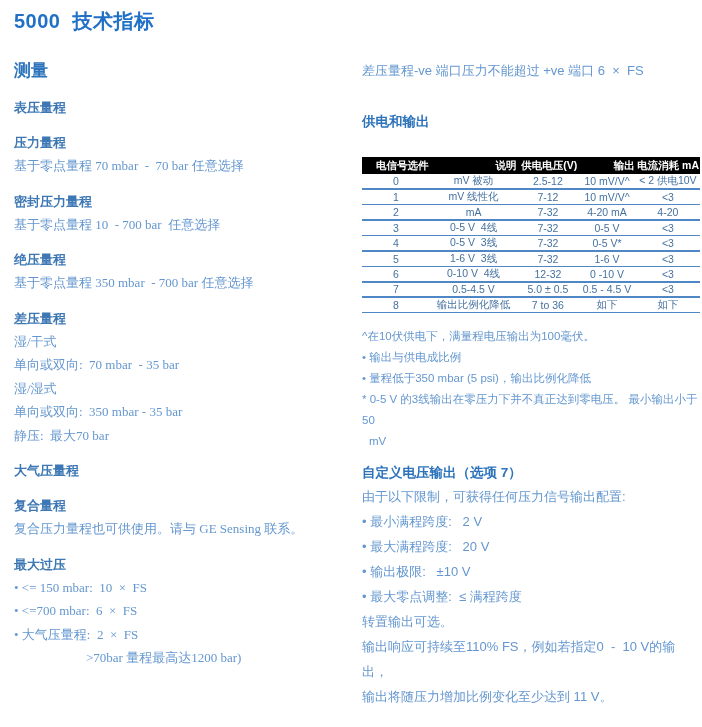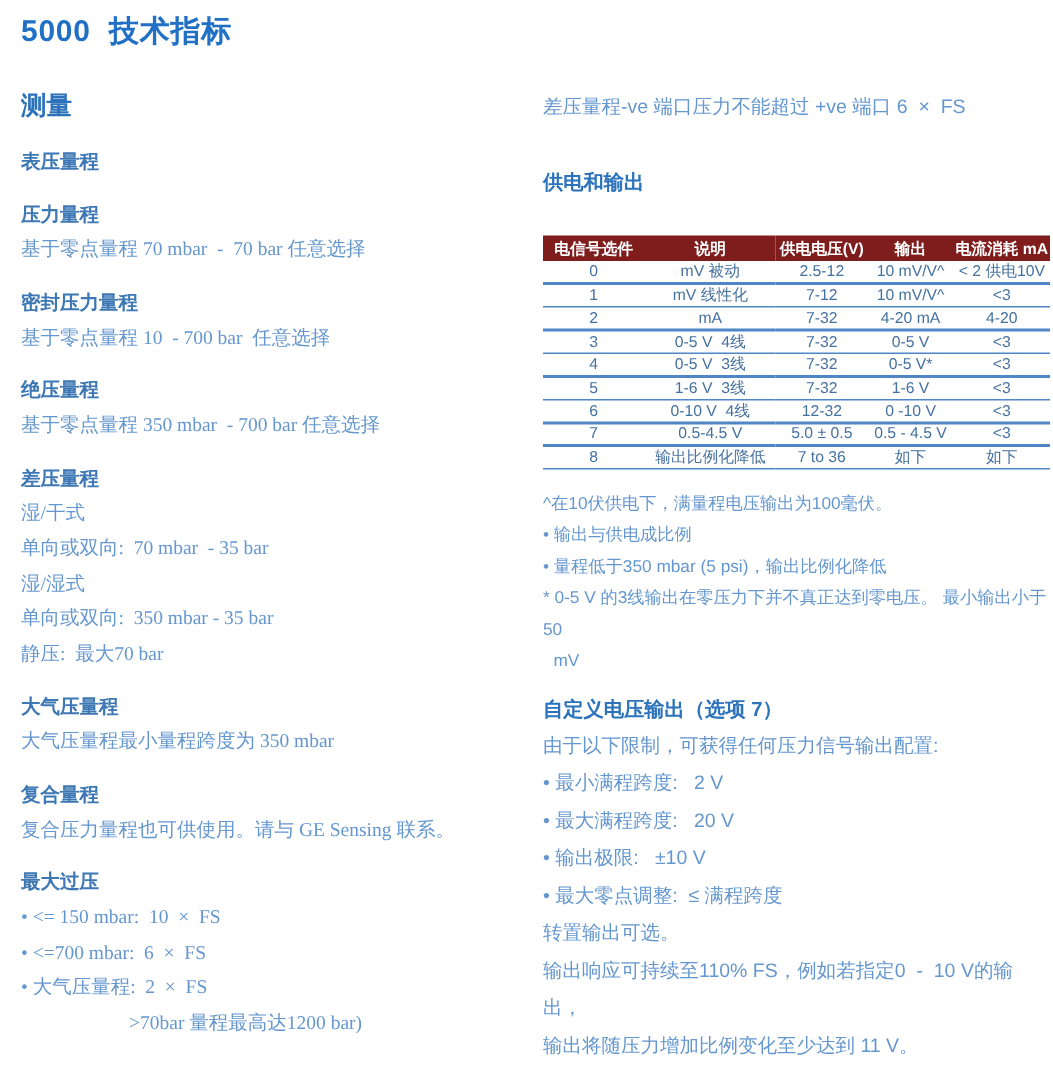--- a/index.html
+++ b/index.html
@@ -45,23 +45,23 @@
     margin-top: 27px;
     font-size: 13.5px; font-weight: bold; color: #2c73bc;
     line-height: 24px; white-space: pre-wrap;
   }
 
   table.spec {
     border-collapse: collapse; width: 338px;
     margin-top: 23px; table-layout: fixed;
   }
   table.spec thead th {
-    background: #7f1d1d; color: #ffffff;
+    background: #000000; color: #ffffff;
     font-size: 10.5px; font-weight: bold;
-    height: 17px; padding: 0 1px; text-align: center;
+    height: 17px; padding: 0 1px; text-align: right;
     white-space: pre-wrap;
   }
   table.spec td {
     font-size: 10.5px; color: #45719f;
     height: 15px; padding: 0 1px; text-align: center;
     white-space: pre-wrap;
   }
   table.spec tbody tr { border-bottom: 1px solid #4e86c6; }
   table.spec tbody tr.thick { border-bottom-width: 2px; }
   table.spec tbody tr:last-child { border-bottom: 1px solid #4e86c6; }
@@ -107,21 +107,20 @@
     <div class="line">基于零点量程 350 mbar  - 700 bar 任意选择</div>
 
     <div class="sub-h">差压量程</div>
     <div class="line">湿/干式</div>
     <div class="line">单向或双向:  70 mbar  - 35 bar</div>
     <div class="line">湿/湿式</div>
     <div class="line">单向或双向:  350 mbar - 35 bar</div>
     <div class="line">静压:  最大70 bar</div>
 
     <div class="sub-h">大气压量程</div>
-    <div class="line">大气压量程最小量程跨度为 350 mbar</div>
 
     <div class="sub-h">复合量程</div>
     <div class="line">复合压力量程也可供使用。请与 GE Sensing 联系。</div>
 
     <div class="sub-h">最大过压</div>
     <div class="line">• &lt;= 150 mbar:  10  ×  FS</div>
     <div class="line">• &lt;=700 mbar:  6  ×  FS</div>
     <div class="line">• 大气压量程:  2  ×  FS</div>
     <div class="line indent">&gt;70bar 量程最高达1200 bar)</div>
   </div>

